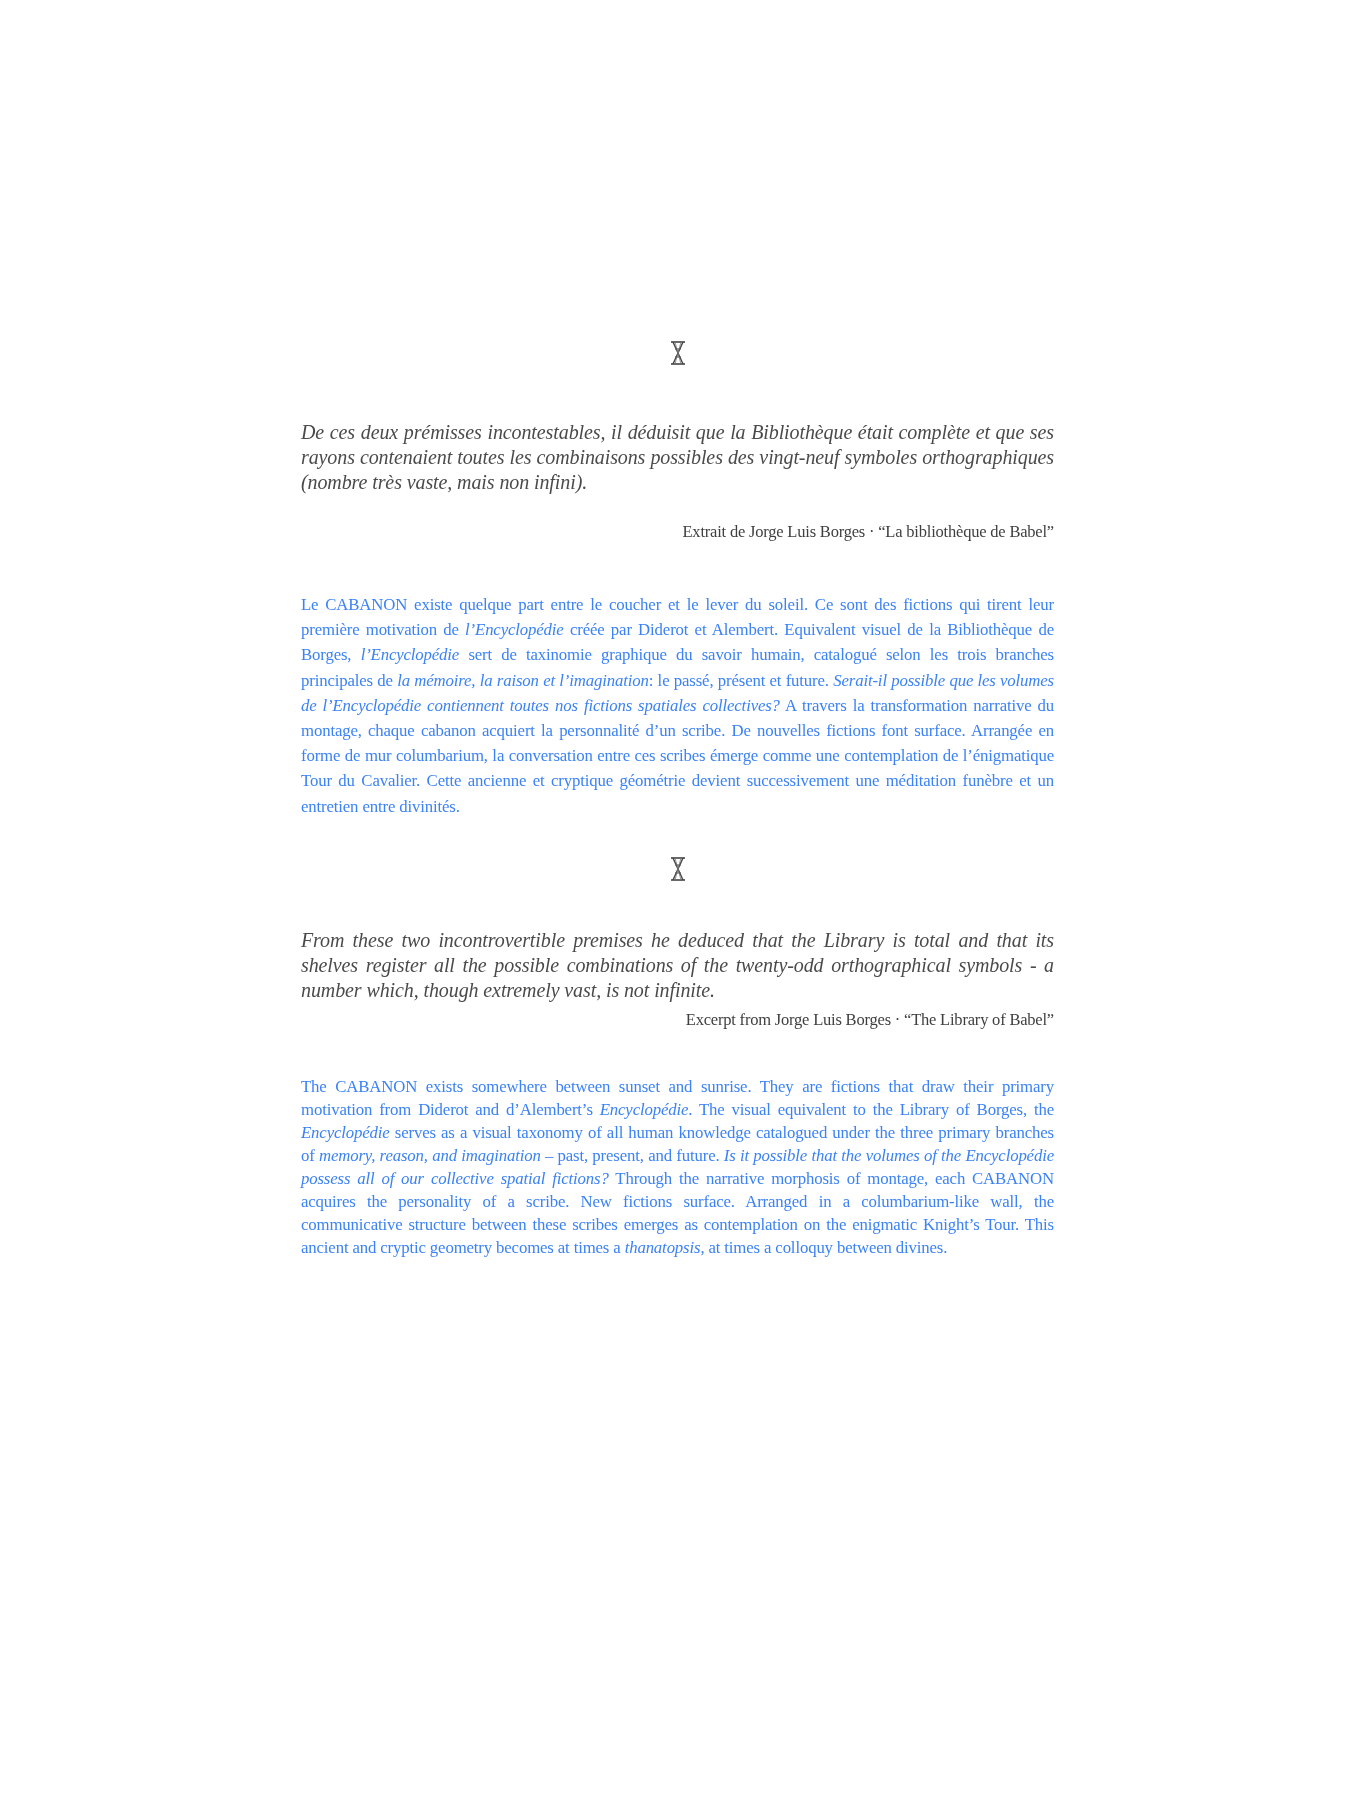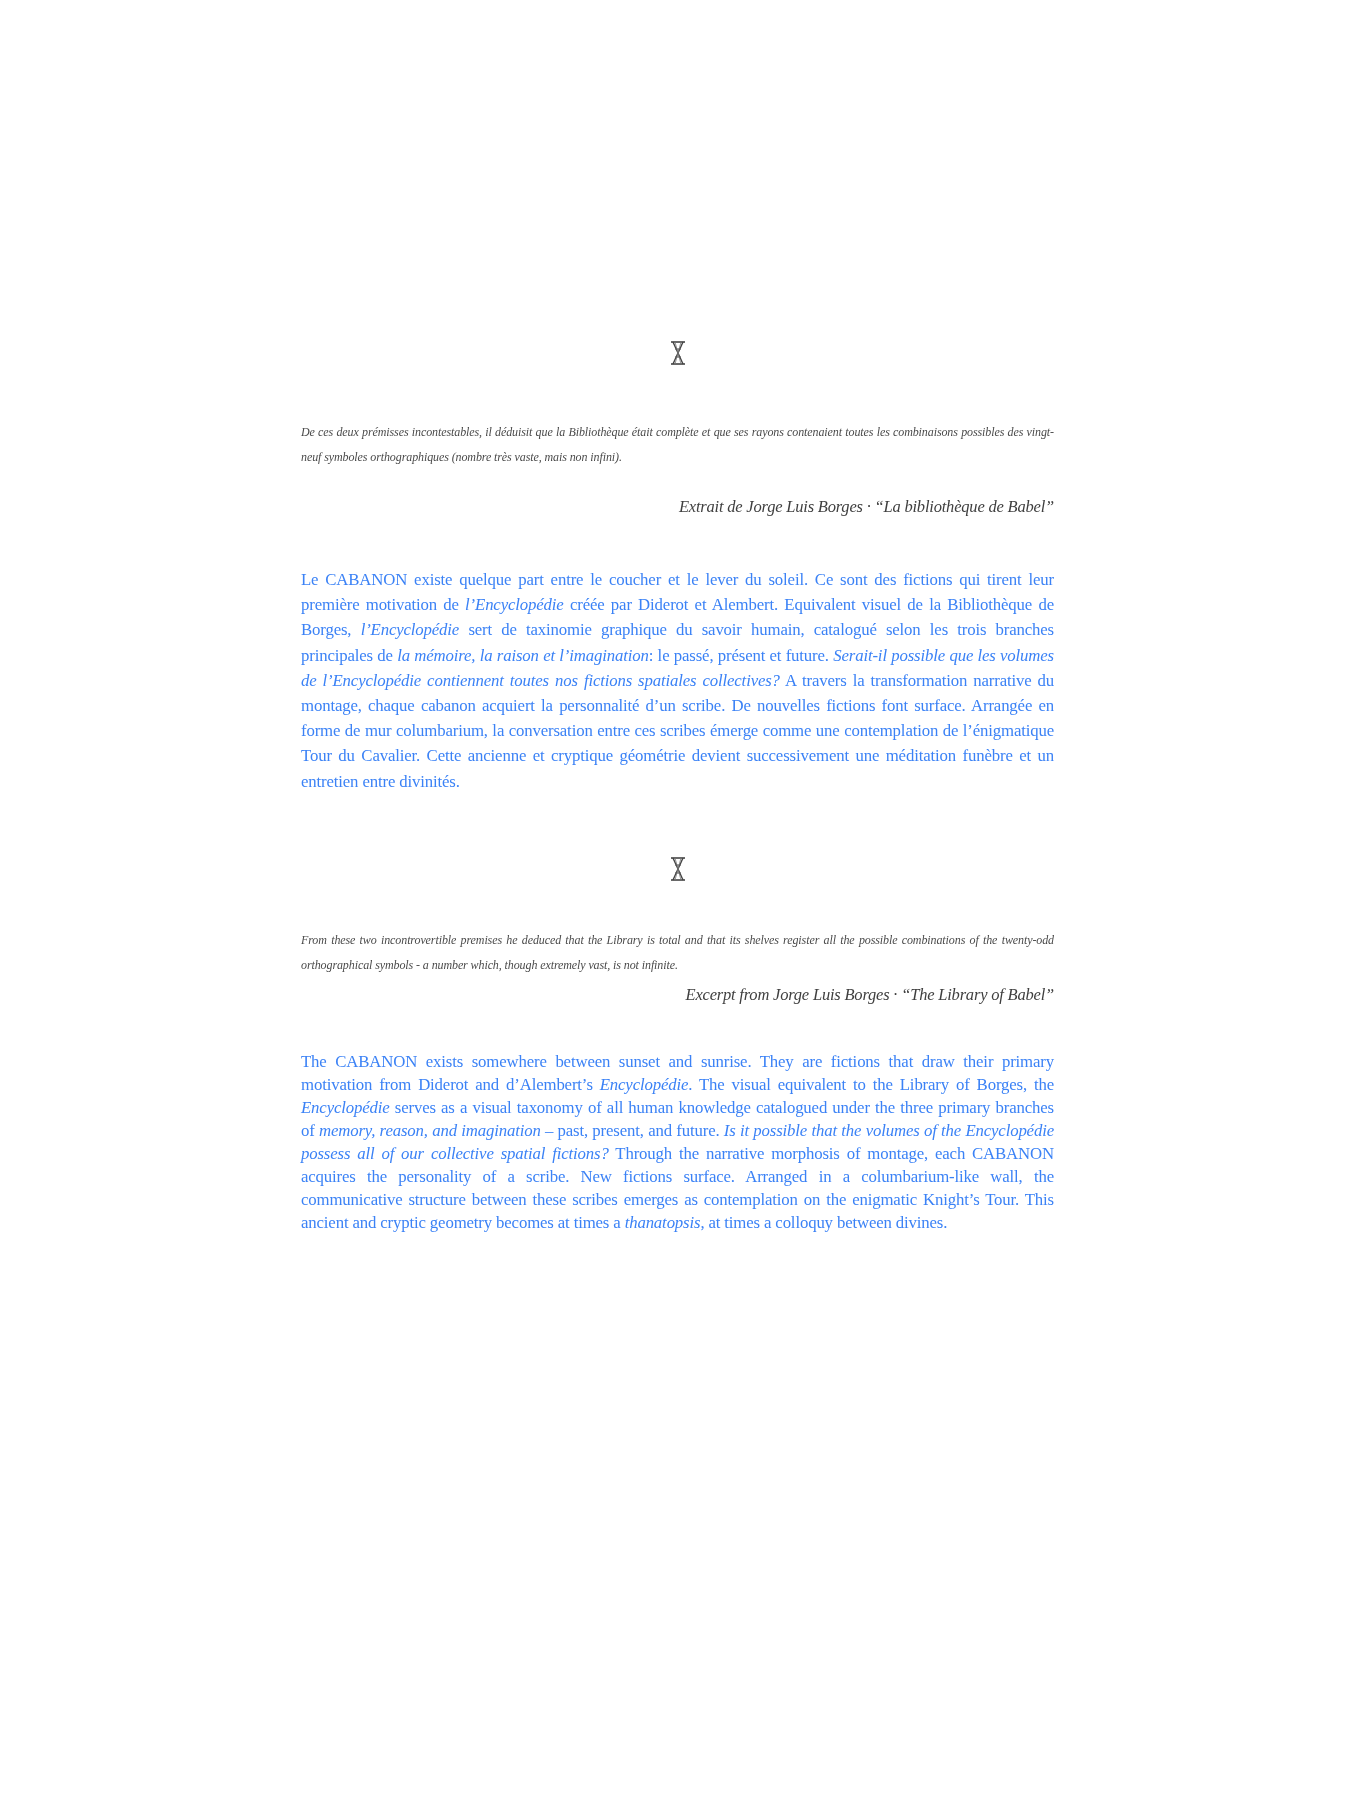--- a/index.html
+++ b/index.html
@@ -34,38 +34,37 @@
       width: 20px;
       height: 26px;
       margin: 0 auto;
       position: relative;
       left: 0;
     }
     .glyph svg { display: block; }
 
     .quote {
       font-style: italic;
-      font-size: 12px;
+      font-size: 20px;
       line-height: 25px;
       text-align: justify;
       color: #4a4a4a;
       margin: 0;
       letter-spacing: -0.1px;
     }
     .section-fr .quote { margin-top: 54px; }
     .section-en .quote { margin-top: 46px; }
 
     .attribution {
       text-align: right;
       font-size: 16.5px;
       line-height: 25px;
       color: #3f3f3f;
       margin: 0;
       letter-spacing: -0.2px;
-      font-style: italic;
     }
     .section-fr .attribution { margin-top: 24px; }
     .section-en .attribution { margin-top: 4px; }
 
     .body-text {
       font-size: 16.8px;
       line-height: 25.2px;
       text-align: justify;
       color: #3b82f6;
       margin: 0;

